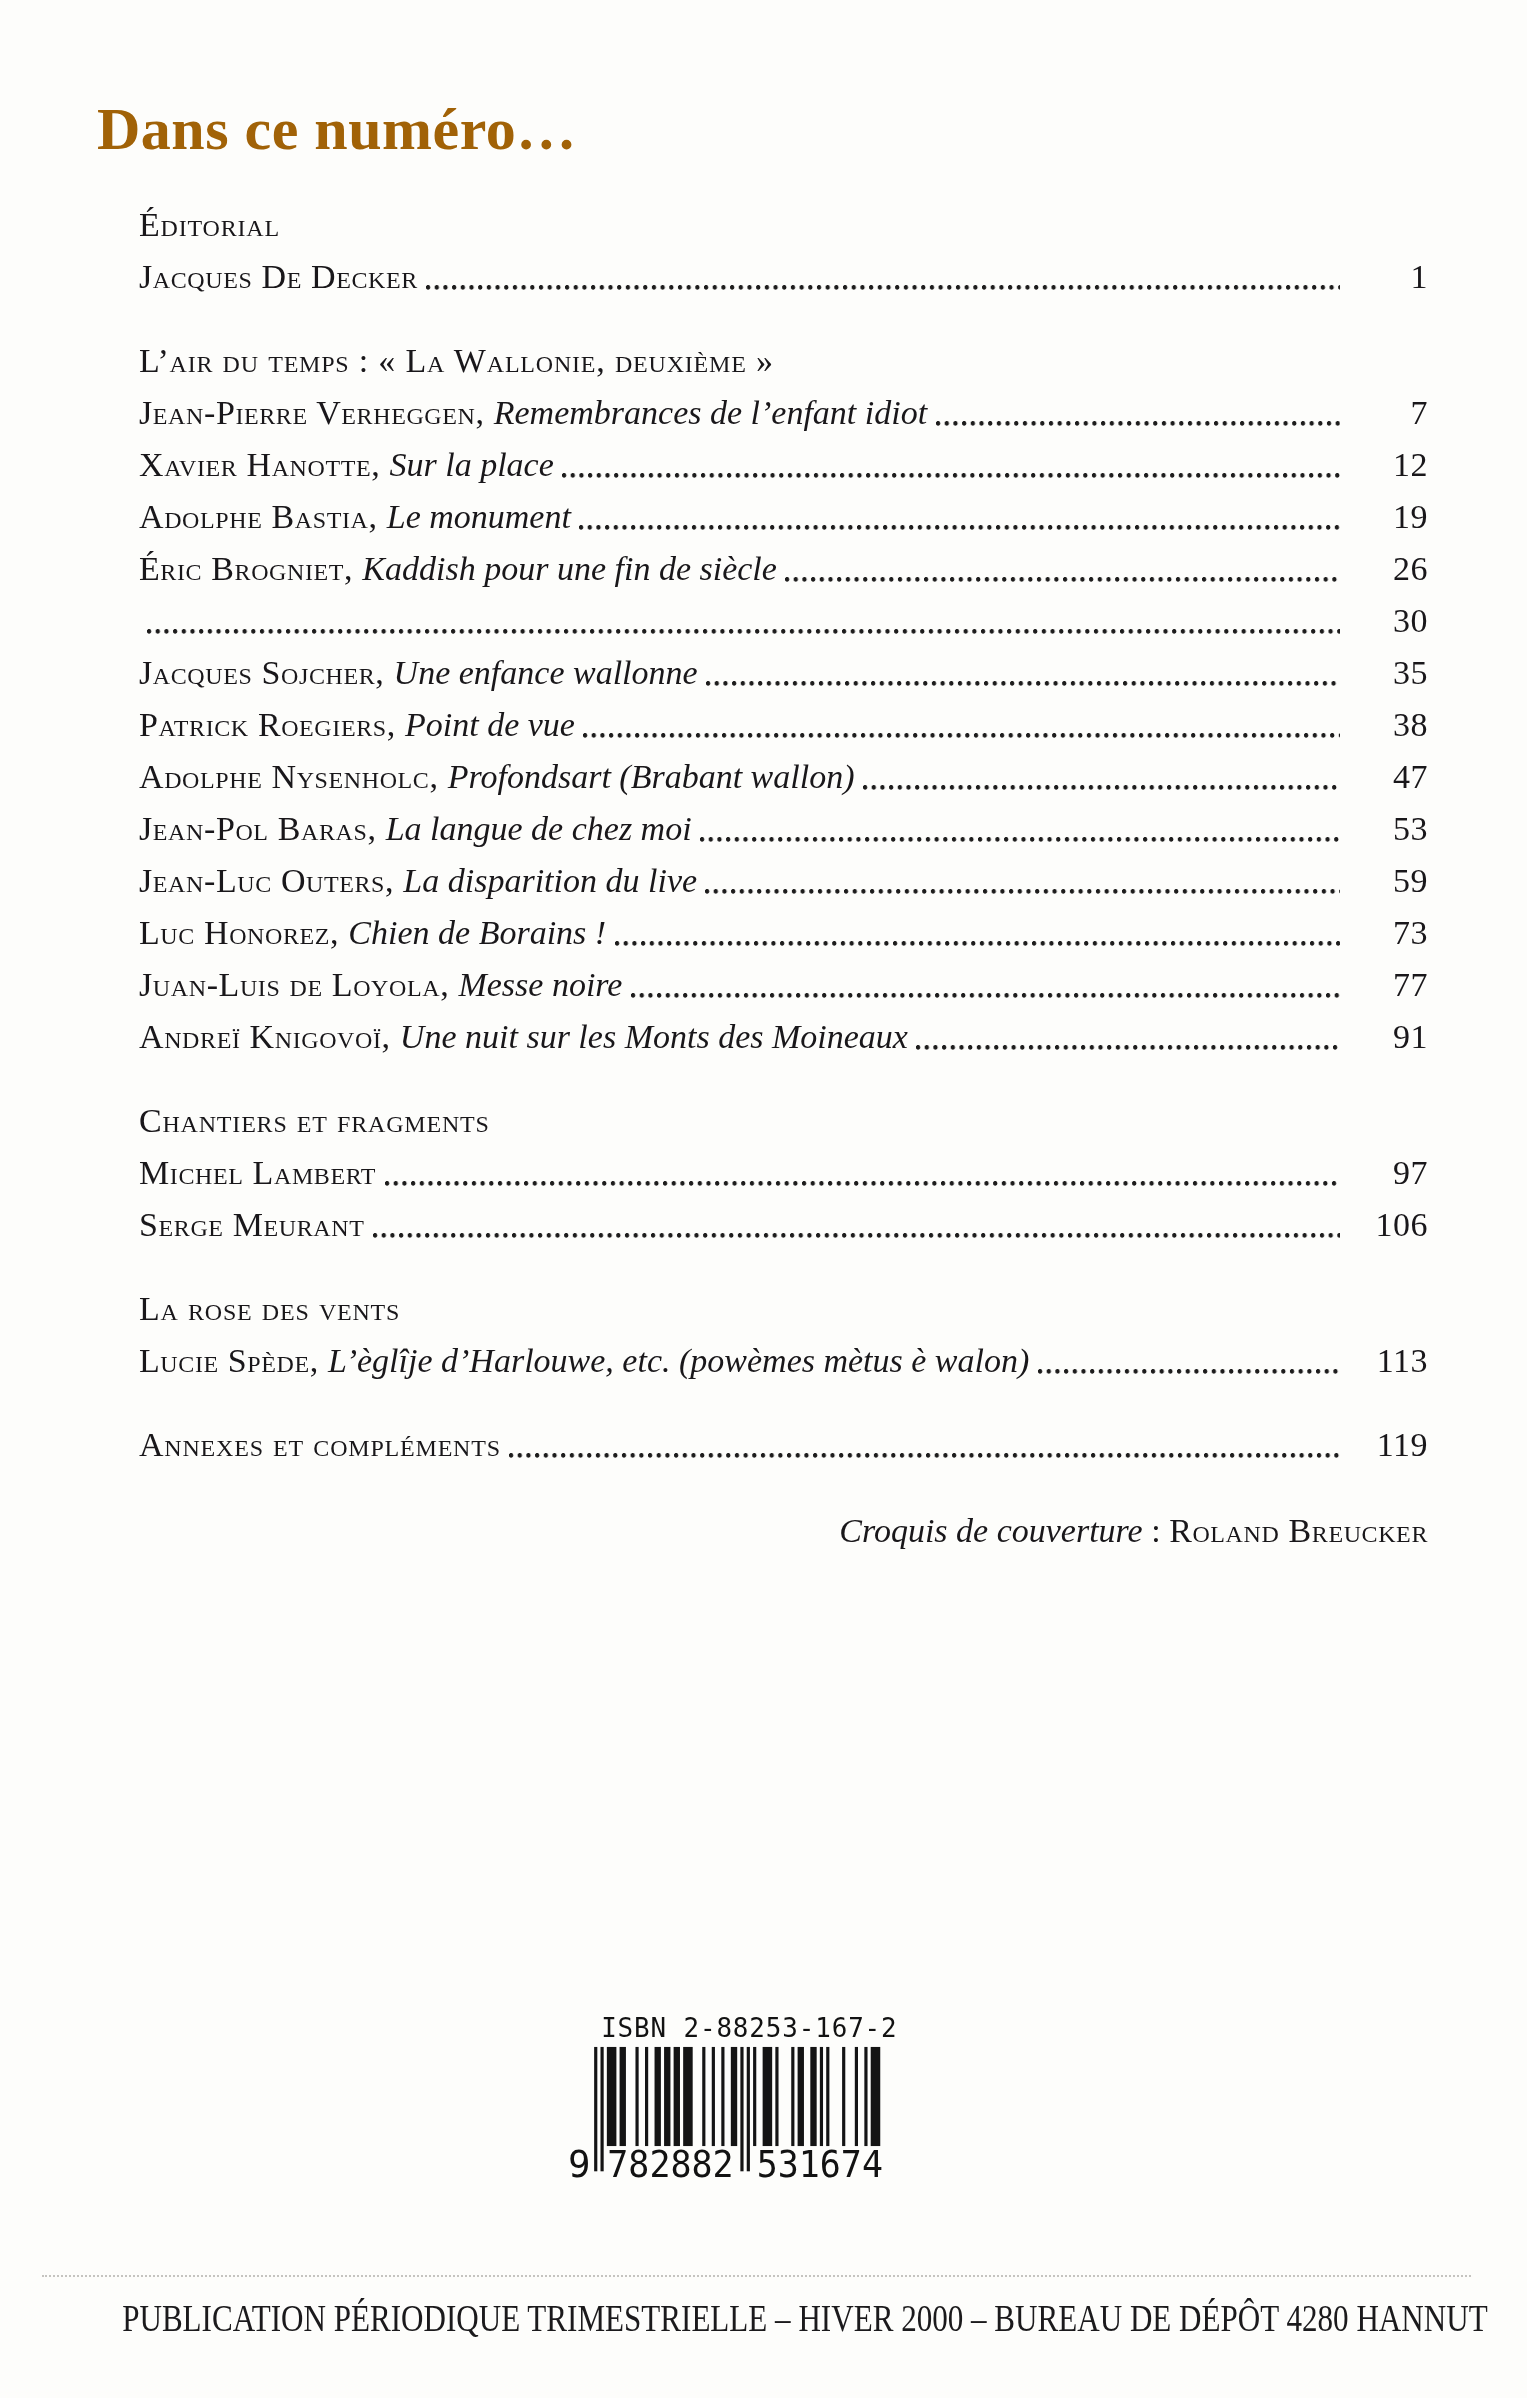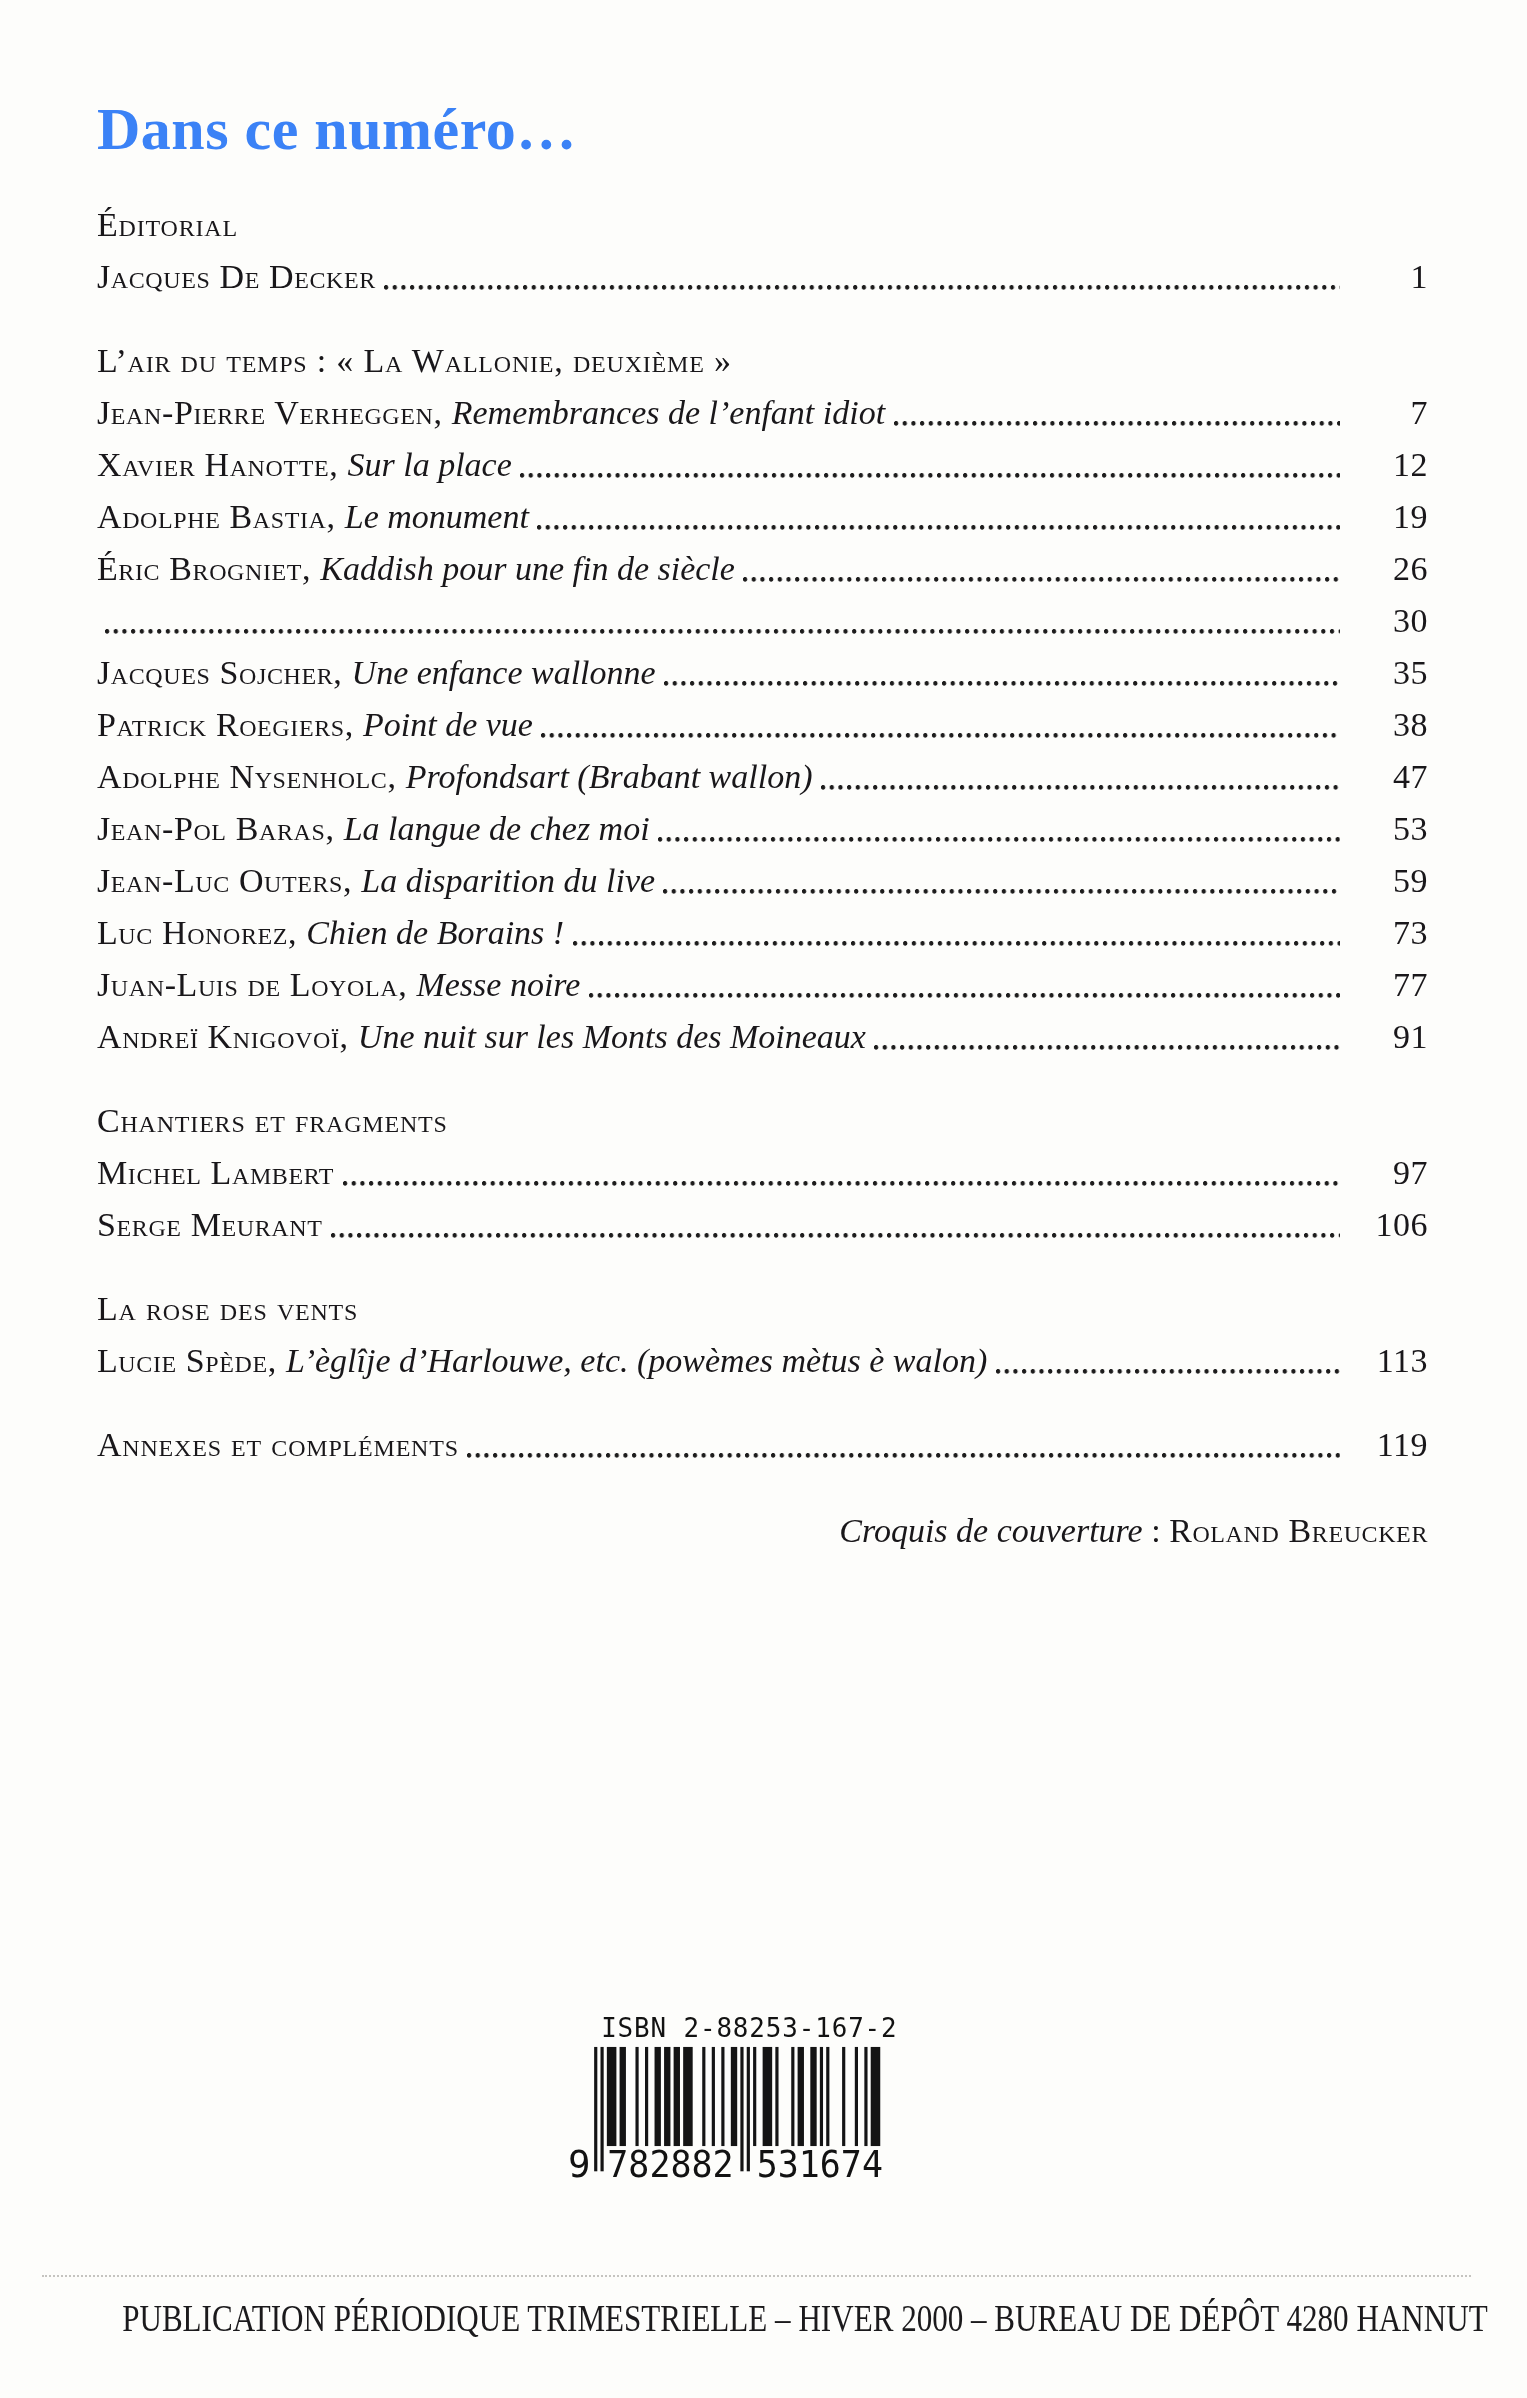--- a/index.html
+++ b/index.html
@@ -8,21 +8,21 @@
     background:#fdfdfb; color:#19171a; overflow:hidden;
     font-family:"Liberation Serif","DejaVu Serif",serif;
   }
   .content { position:absolute; left:97px; right:99px; top:92px; }
 
   .doc-title {
     font-size:60px; line-height:75px; font-weight:bold;
     letter-spacing:0.5px; margin:0 0 5.6px 0;
   }
 
-  .section { margin-top:32px; }
+  .section { margin-top:32px;margin-left:42px; }
   .row { display:flex; align-items:baseline; font-size:34px; line-height:52px; }
   .sc  { font-variant:small-caps; letter-spacing:0.6px; }
   .hdr { font-variant:small-caps; letter-spacing:0.8px; }
   .t   { font-style:italic; }
   .t-first { margin-left:0.27em; }
   .t-sup { font-style:italic; font-size:19.7px; vertical-align:super; line-height:0; }
   .entry-text { white-space:nowrap; }
   .leader {
     flex:1 1 auto; align-self:flex-end; height:4.7px;
     margin:0 9.4px 13px 8.4px;
@@ -47,21 +47,21 @@
     font-size:37px; line-height:43px; letter-spacing:0px; color:#1b1a1c;
     transform:scaleX(0.84); transform-origin:50% 50%;
   }
 </style>
 </head>
 <body>
 
 <div class="page">
   <div class="content">
 
-    <h1 class="doc-title" style="color: #3b82f6;">Dans ce numéro…</h1>
+    <h1 class="doc-title" style="color: #a16207;">Dans ce numéro…</h1>
 
     <div class="section">
       <div class="row">
         <span class="hdr">Éditorial</span>
       </div>
       <div class="row">
         <span class="entry-text"><span class="sc">Jacques De Decker</span></span>
         <span class="leader"></span>
         <span class="pagenum">1</span>
       </div>

